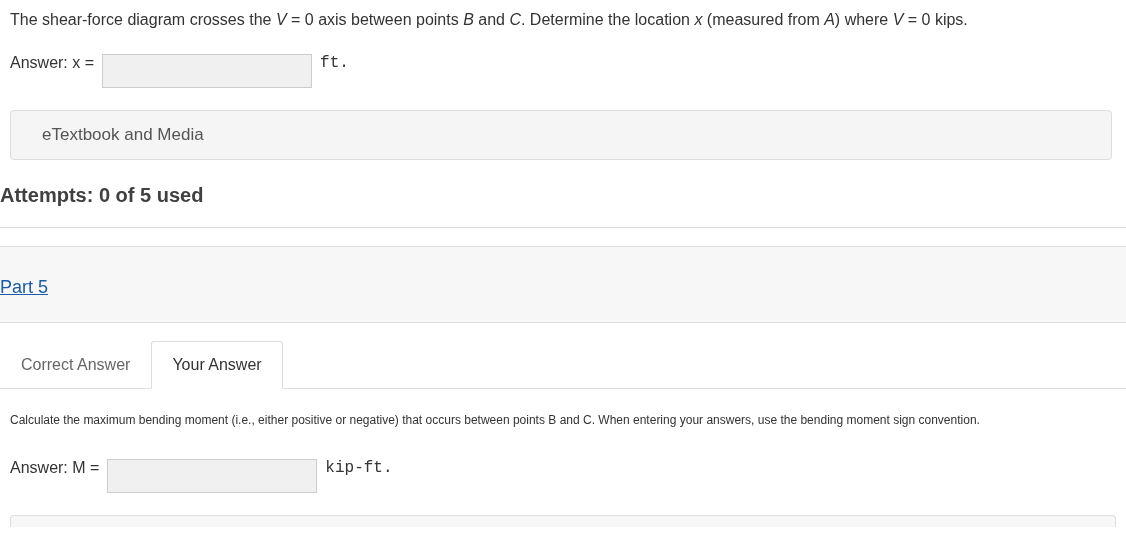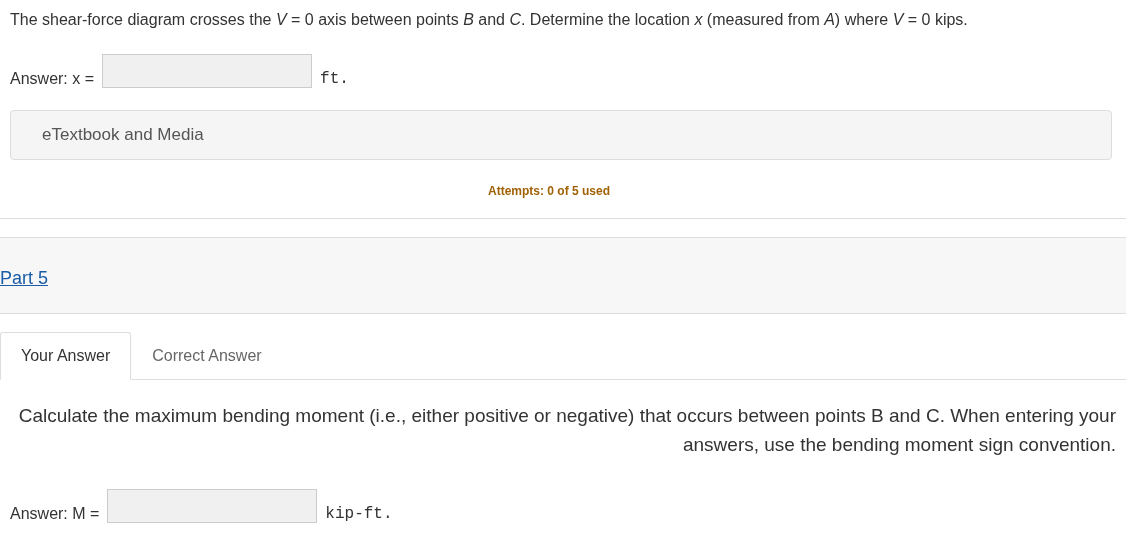--- a/index.html
+++ b/index.html
@@ -21,21 +21,21 @@
       font-size: 16px;
       color: #333;
       line-height: 1.5;
       margin-bottom: 22px;
     }
     .question-text .var {
       font-style: italic;
     }
     .answer-row {
       display: flex;
-      align-items: flex-end;
+      align-items: flex-start;
       gap: 8px;
       margin-bottom: 22px;
       font-size: 16px;
     }
     .answer-label {
       color: #333;
     }
     .answer-input {
       width: 210px;
       height: 34px;
@@ -55,25 +55,25 @@
       padding: 14px 31px;
       background: #f5f5f5;
       border: 1px solid #ddd;
       border-radius: 4px;
       font-size: 17px;
       color: #555;
       cursor: pointer;
       margin: 0 2px 0 0;
     }
     .attempts-row {
-      text-align: center;
+      text-align: left;
       padding: 24px 28px 20px 0;
       font-weight: 700;
-      color: #a16207;
-      font-size: 12px;
+      color: #404040;
+      font-size: 20px;
     }
     .divider {
       border: none;
       border-top: 1px solid #ddd;
       margin: 0;
     }
     .part-header-wrap {
       background: #f7f7f7;
       padding: 30px 0 24px 0;
       border-bottom: 1px solid #ddd;
@@ -105,24 +105,23 @@
       color: #333;
       border: 1px solid #ddd;
       border-bottom: 1px solid #fff;
       background: #fff;
       margin-bottom: -1px;
       border-top-left-radius: 3px;
       border-top-right-radius: 3px;
     }
     .part5-question {
       padding: 22px 10px 0 10px;
-      font-size: 19px;
+      font-size: 12px;
       line-height: 1.5;
       color: #333;
-      text-align: right;
     }
     .part5-answer {
       padding: 30px 10px 0 10px;
     }
     .bottom-bar {
       margin: 18px 10px 0 10px;
       height: 12px;
       border: 1px solid #ddd;
       border-bottom: none;
       border-top-left-radius: 4px;
@@ -149,22 +148,22 @@
 
 <div class="attempts-row">Attempts: 0 of 5 used</div>
 
 <hr class="divider">
 
 <div class="part-header-wrap">
   <a class="part-header">Part 5</a>
 </div>
 
 <div class="tabs">
+  <div class="tab">Correct Answer</div>
   <div class="tab active">Your Answer</div>
-  <div class="tab">Correct Answer</div>
 </div>
 
 <p class="part5-question">
   <span>Calculate the maximum bending moment (i.e., either positive or negative) that occurs between points </span><span class="var">B</span><span> and </span><span class="var">C</span><span>. When entering your answers, use the bending moment sign convention.</span>
 </p>
 
 <div class="part5-answer">
   <div class="answer-row">
     <span class="answer-label">Answer: M =</span>
     <input type="text" class="answer-input" value="" style="">

